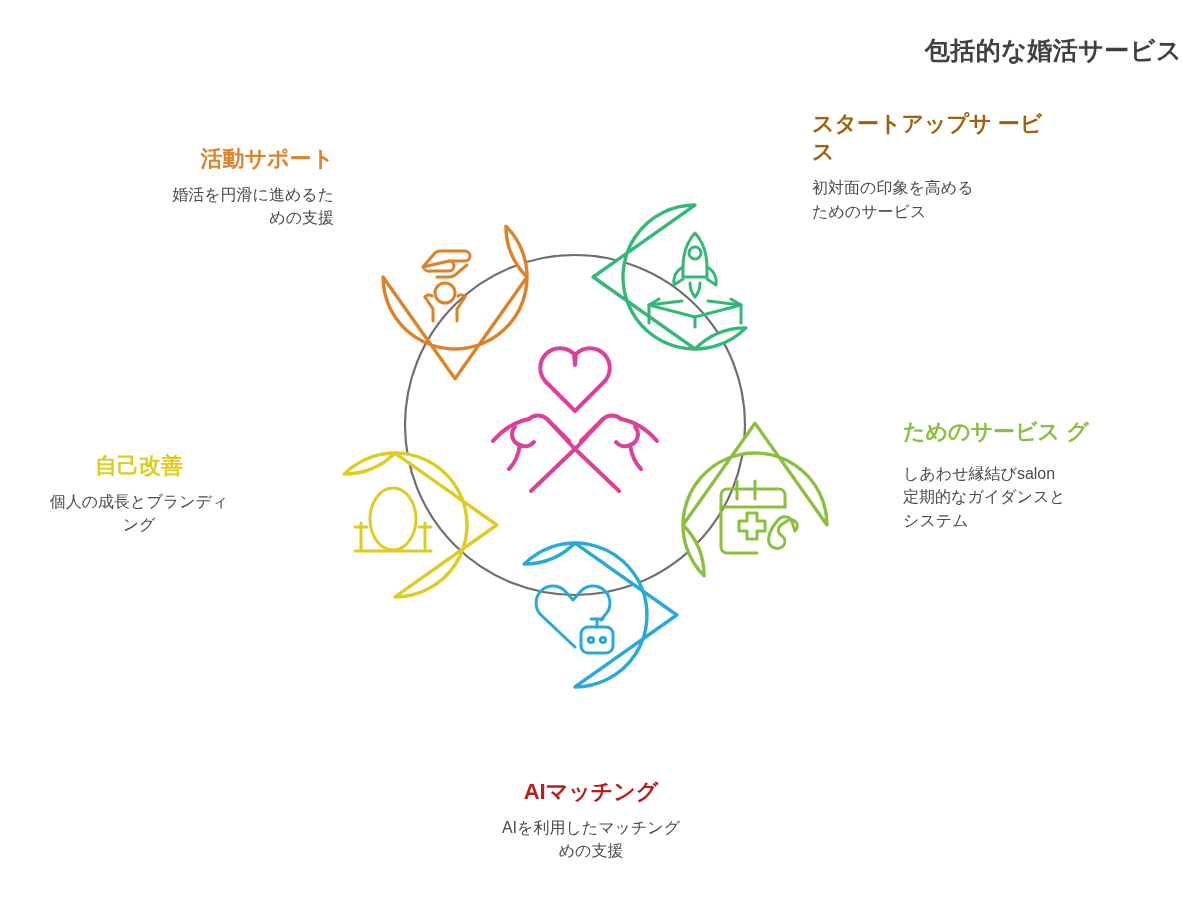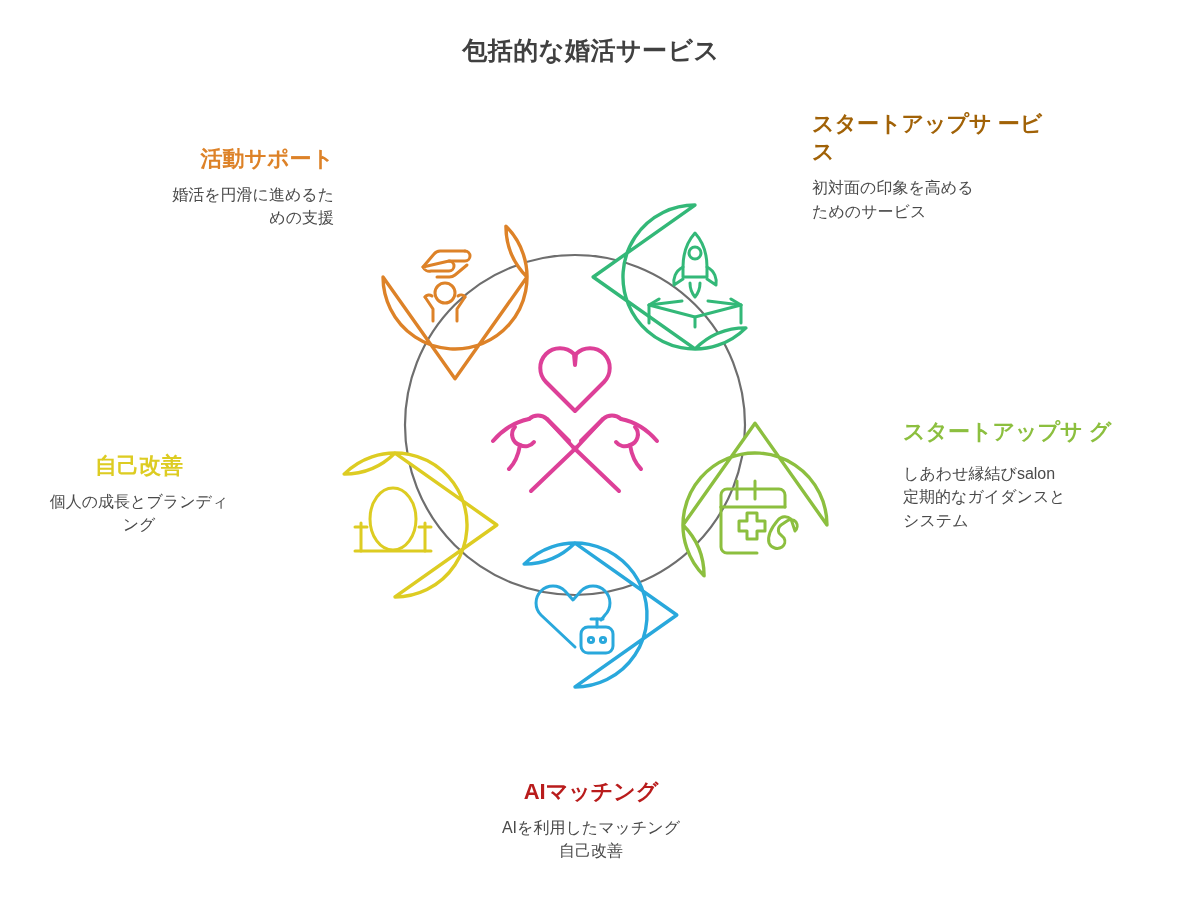--- a/index.html
+++ b/index.html
@@ -23,21 +23,21 @@
     width: 1182px;
     height: 898px;
   }
 
   
   .page-title {
     position: absolute;
     left: 0;
     top: 34px;
     width: 1182px;
-    text-align: center;
+    text-align: right;
     font-size: 25px;
     font-weight: bold;
     color: #404040;
     letter-spacing: 0.5px;
   }
 
   
   #diagram {
     position: absolute;
     left: 265px;
@@ -230,31 +230,31 @@
   </div>
 
   <div id="lbl-startup-service" class="label-block">
     <div class="label-title" style="color:#a16207;">スタートアップサ
 ービス</div>
     <div class="label-desc">初対面の印象を高める
 ためのサービス</div>
   </div>
 
   <div id="lbl-counseling" class="label-block">
-    <div class="label-title" style="color:#8CBF3F;">スタートアップサ
+    <div class="label-title" style="color:#8CBF3F;">ためのサービス
 グ</div>
     <div class="label-desc">しあわせ縁結びsalon
 定期的なガイダンスと
 システム</div>
   </div>
 
   <div id="lbl-ai-matching" class="label-block">
     <div class="label-title" style="color:#b91c1c;">AIマッチング</div>
     <div class="label-desc">AIを利用したマッチング
-自己改善</div>
+めの支援</div>
   </div>
 
   <div id="lbl-self-improvement" class="label-block">
     <div class="label-title" style="color:#DDCC22;">自己改善</div>
     <div class="label-desc">個人の成長とブランディ
 ング</div>
   </div>
 
 </div>
 

